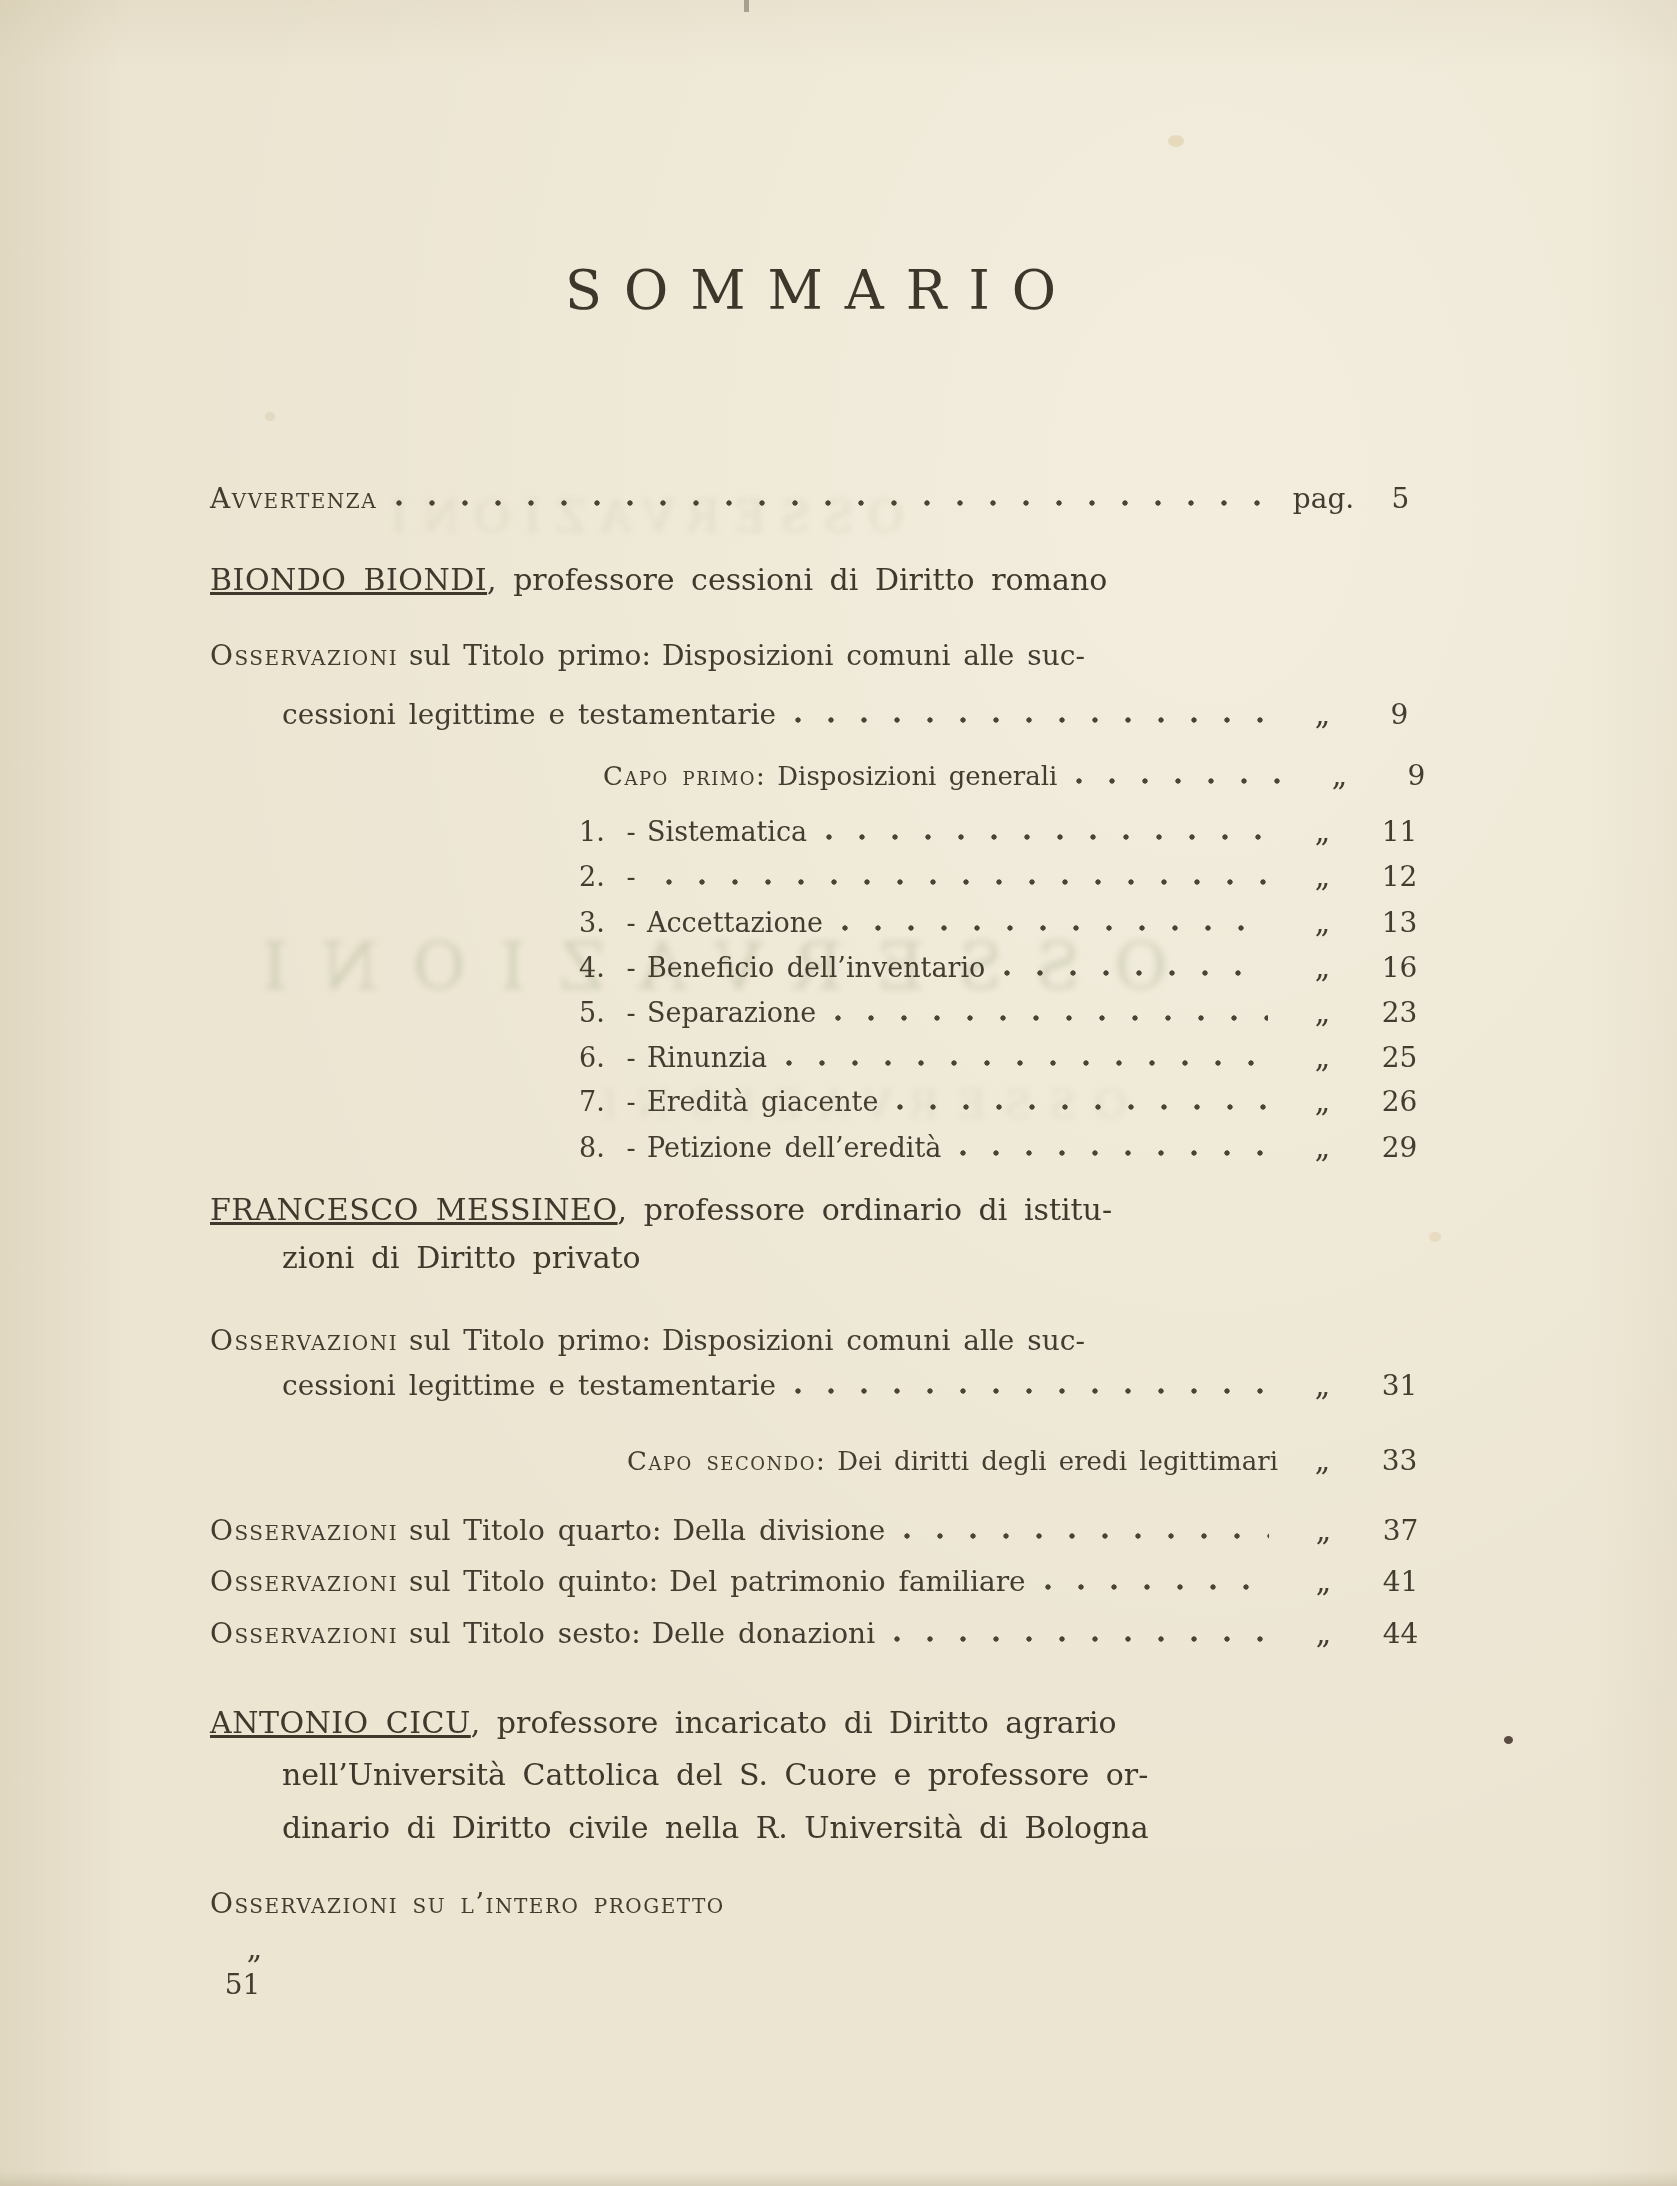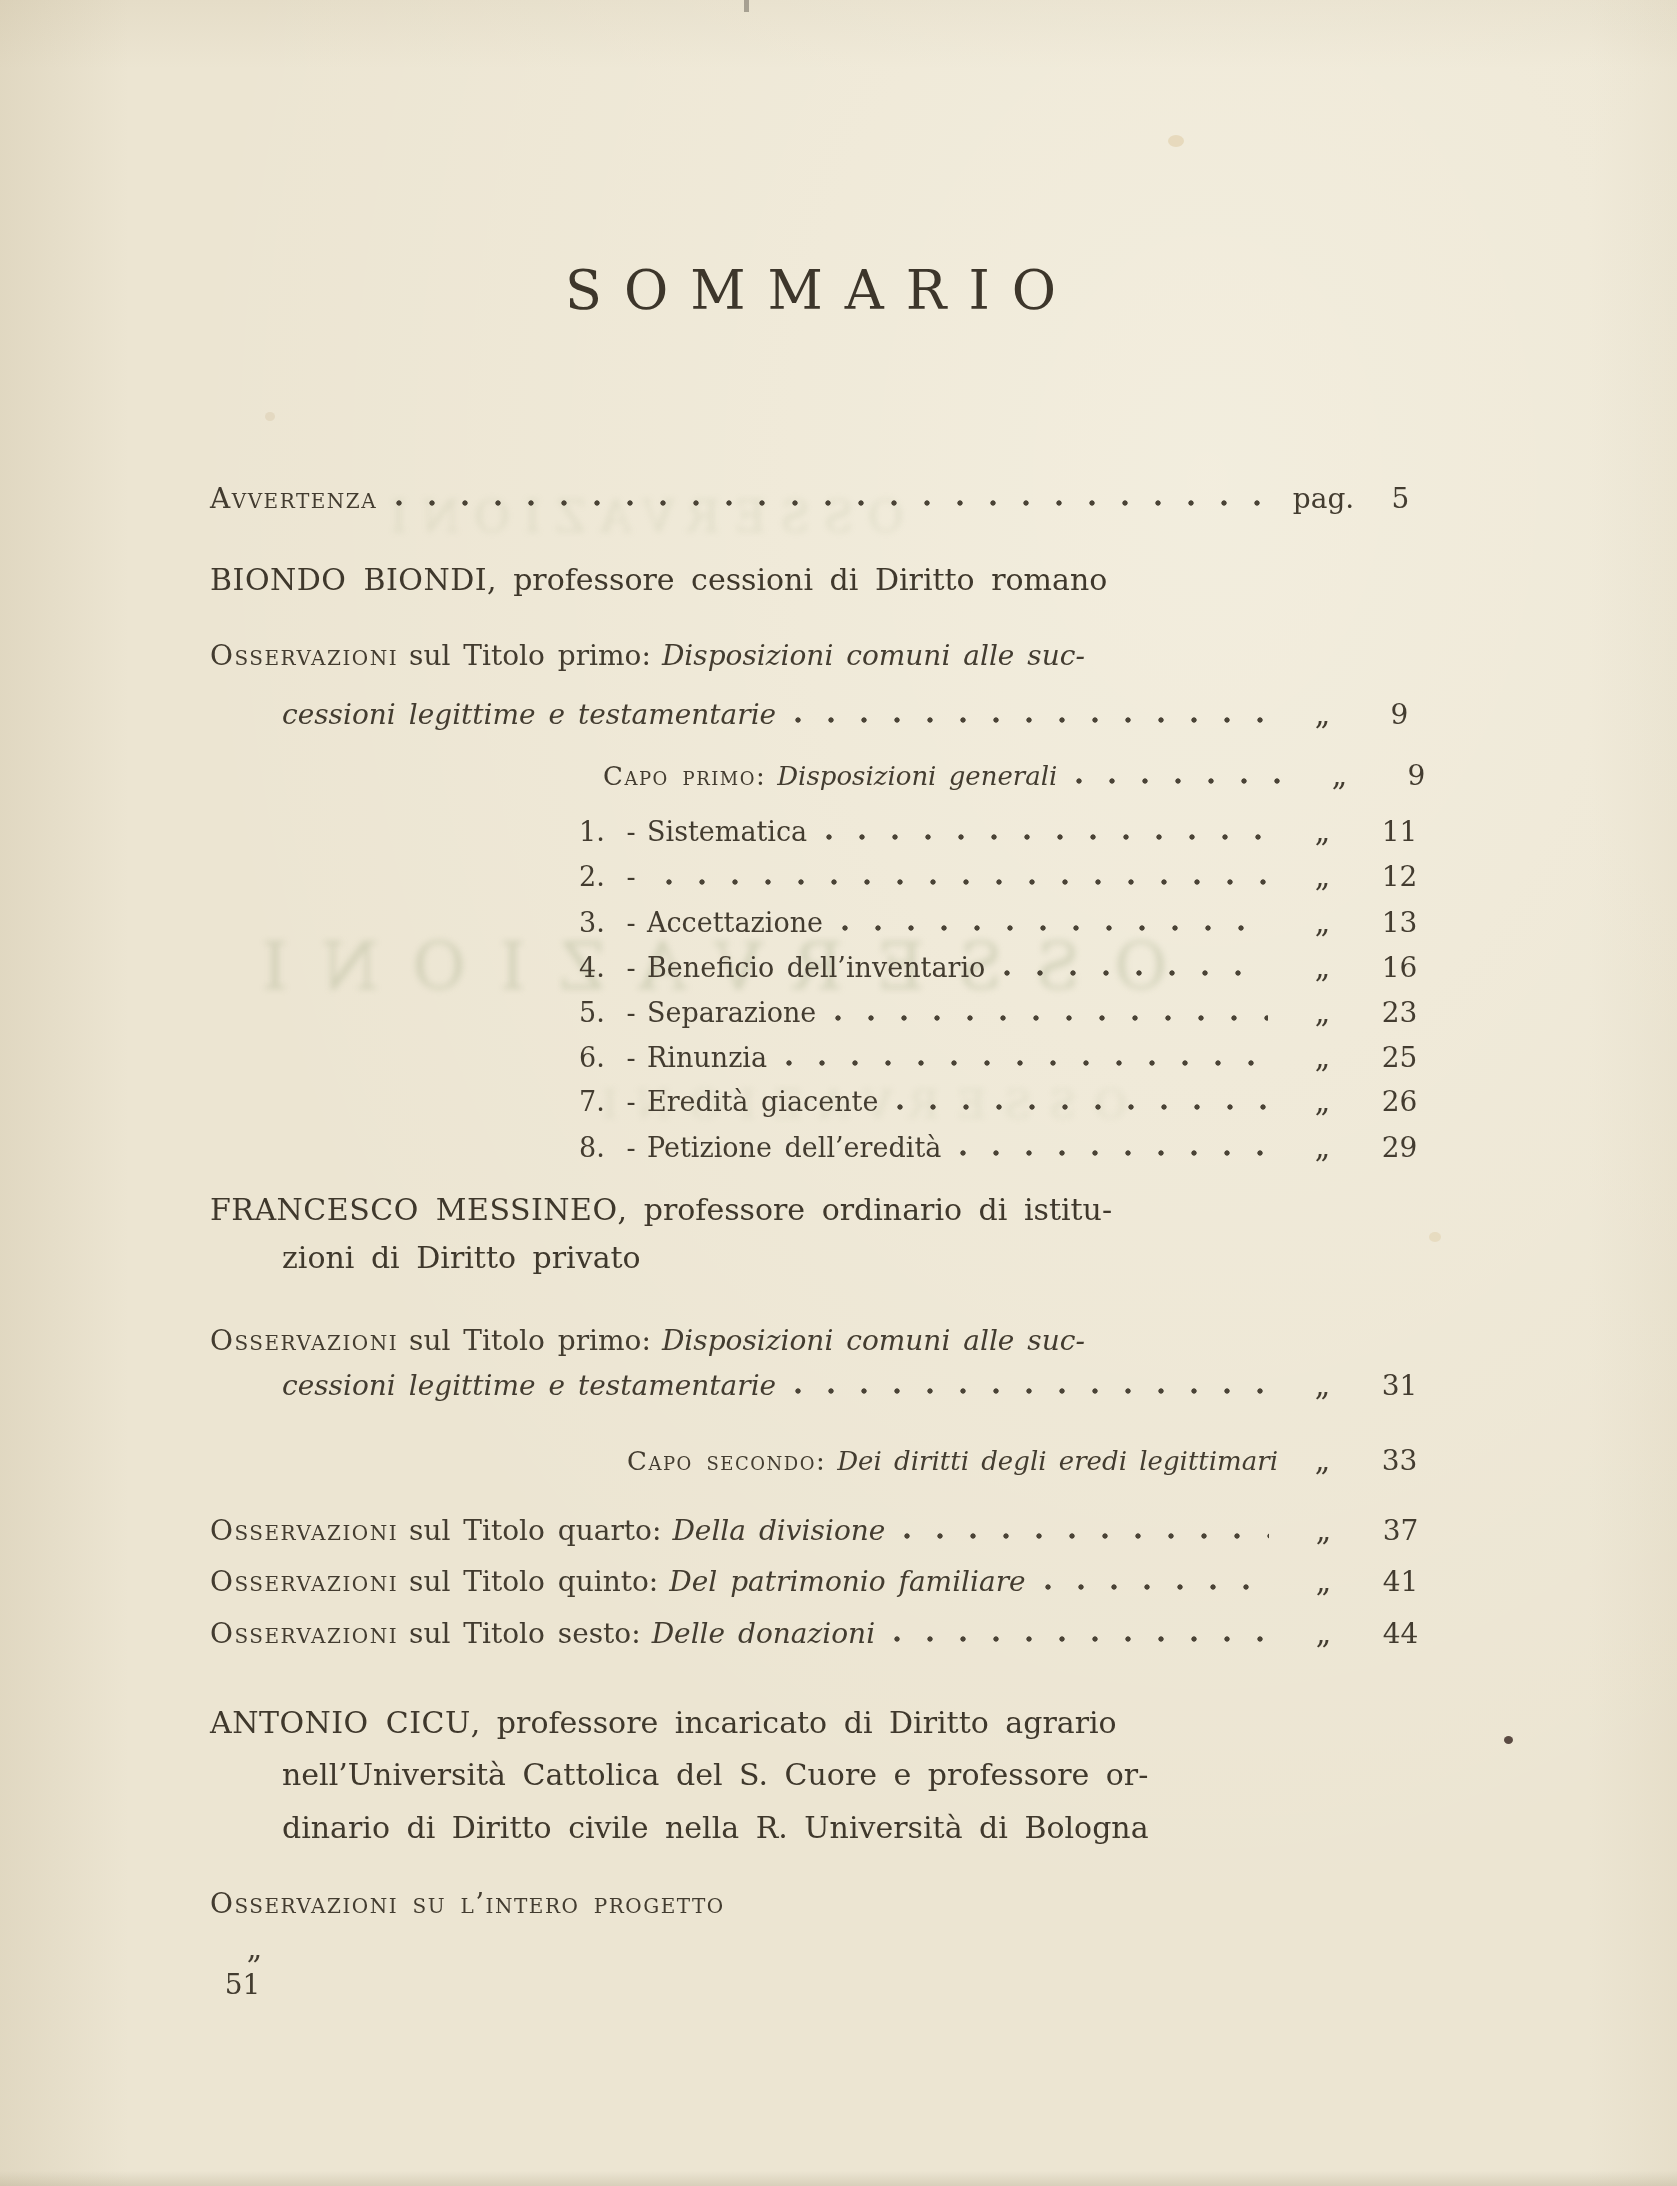--- a/index.html
+++ b/index.html
@@ -28,21 +28,21 @@
   }
   .title{
     position:absolute;
     left:210px;width:1223px;top:259px;
     text-align:center;
     font-size:54px;
     letter-spacing:22px;
     color:#3d362b;
   }
   .sc{font-variant:small-caps;letter-spacing:1.5px;}
-  .it{font-style:italic;}
+  .it{}
   .gap{margin-left:11px;}
   .leader{
     flex:1;
     align-self:flex-end;
     height:9px;
     margin:0 10px 8px 18px;
     background-image:radial-gradient(circle at 4px 4px, #4a4336 2.3px, transparent 3px);
     background-size:33px 9px;
     background-repeat:repeat-x;
   }
@@ -50,21 +50,21 @@
   .ditto{width:89px;text-align:center;font-size:30px;}
   .num{width:65px;text-align:center;font-size:28px;}
   .pag{width:89px;text-align:center;}
   .author{
     position:absolute;
     white-space:nowrap;
     font-size:30px;
     word-spacing:7px;
     color:#3f382c;
   }
-  .author .caps{letter-spacing:0.5px;}
+  .author .caps{letter-spacing:0.5px;text-decoration:underline;}
   .item-num{width:36px;}
   .item-dash{width:32px;text-align:center;}
   .ghost{
     position:absolute;
     transform:scaleX(-1);
     filter:blur(3px);
     color:rgba(158,168,132,0.32);
     font-size:61px;
     letter-spacing:26px;
     white-space:nowrap;

